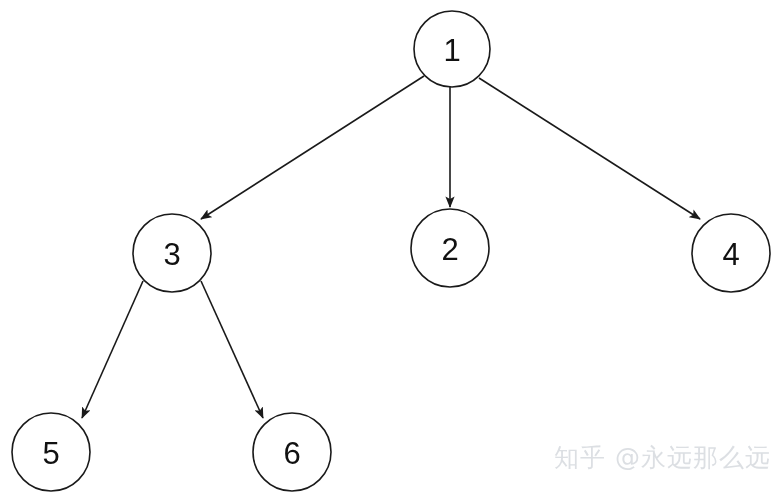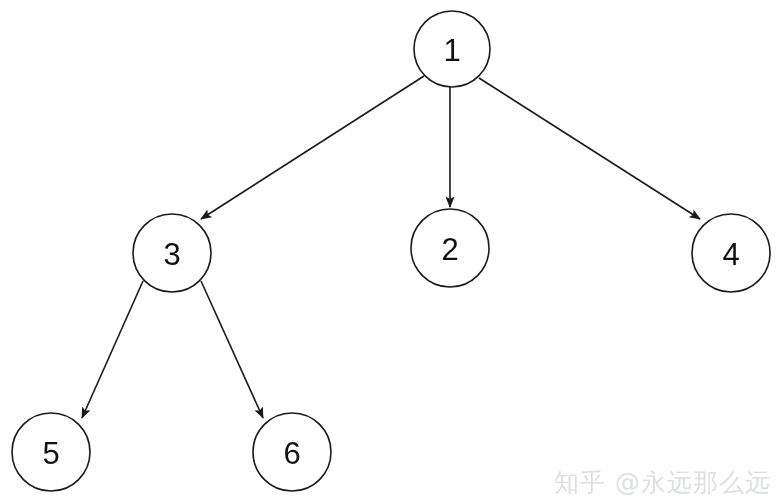--- a/index.html
+++ b/index.html
@@ -41,21 +41,21 @@
     font-size: 31px;
     fill: #111111;
     text-anchor: middle;
     dominant-baseline: central;
     -webkit-user-select: none;
     user-select: none;
   }
   .watermark {
     position: absolute;
     right: 10px;
-    bottom: 3px;
+    bottom: 28px;
     font-family: "DejaVu Sans", "Liberation Sans", sans-serif;
     font-size: 25px;
     letter-spacing: 1px;
     color: #dcdfe3;
     white-space: nowrap;
     -webkit-user-select: none;
     user-select: none;
   }
 </style>
 </head>

